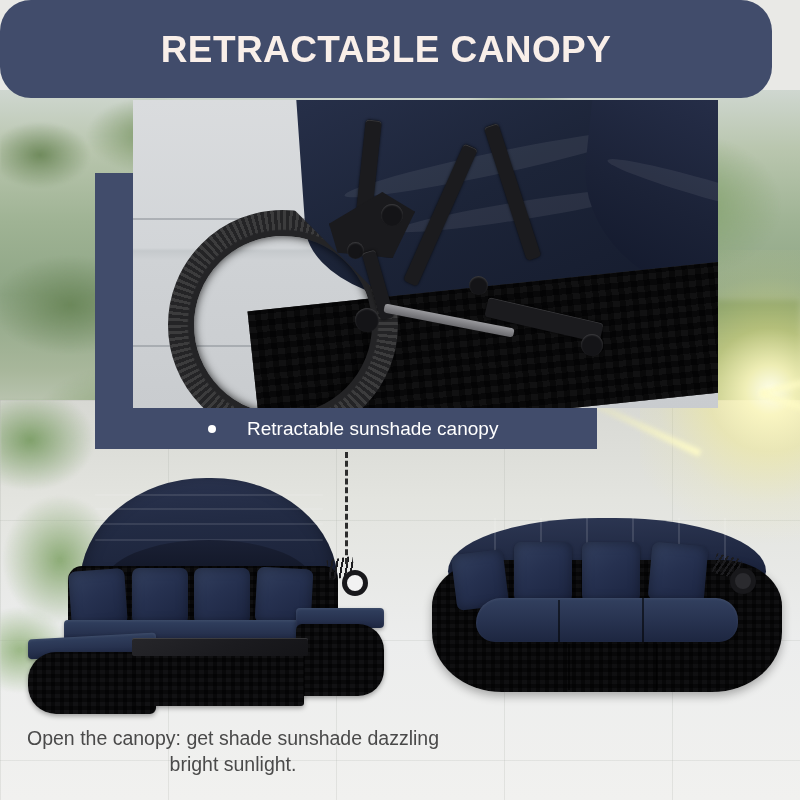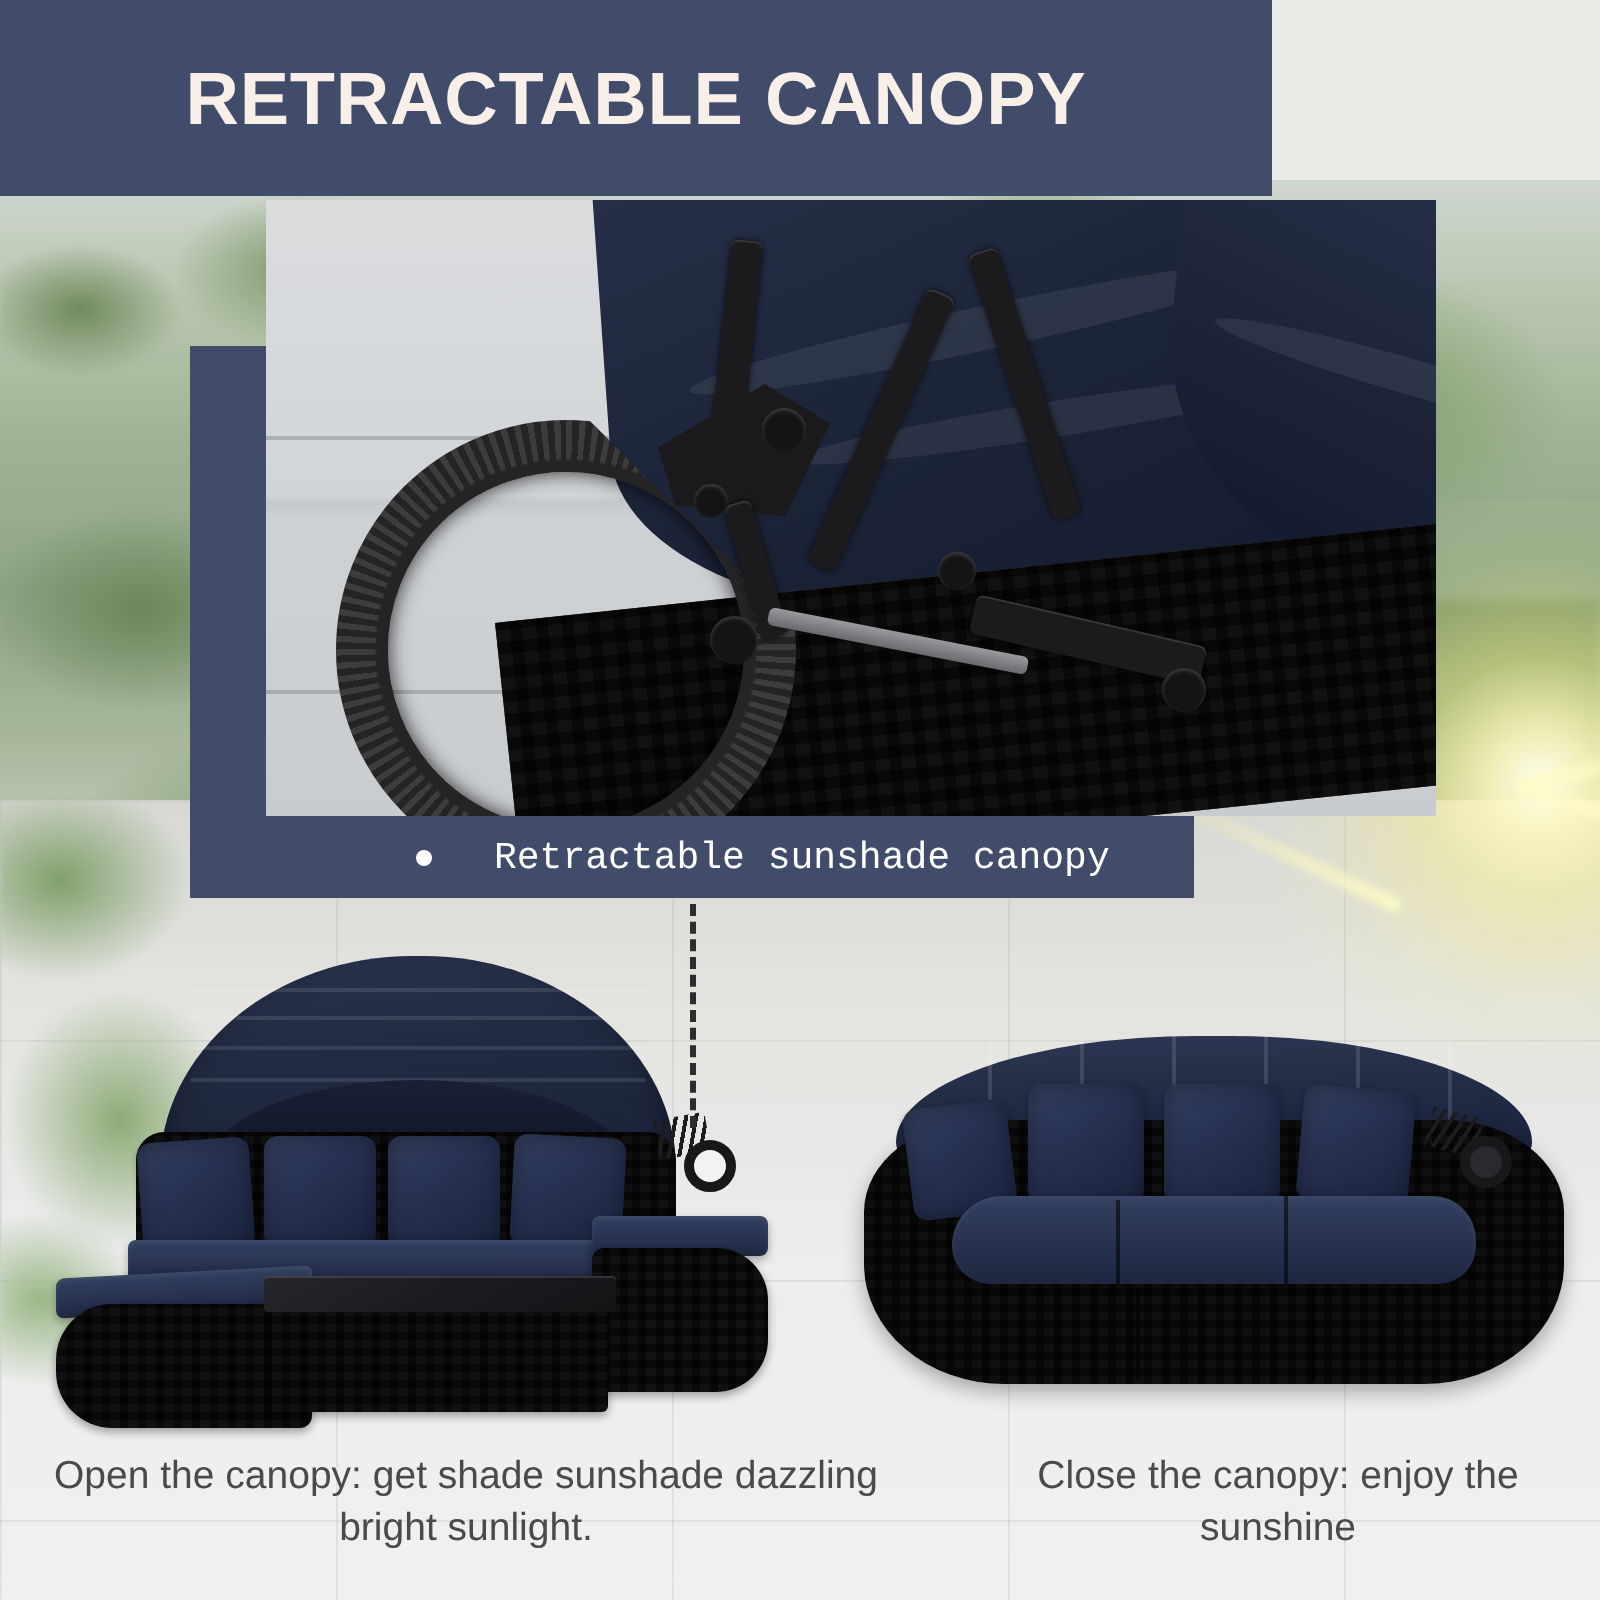--- a/index.html
+++ b/index.html
@@ -73,24 +73,25 @@
   }
   .bg-ray {
     position:absolute; left:760px; top:390px; width:240px; height:7px;
     background:linear-gradient(90deg, rgba(255,252,200,.9), rgba(250,245,170,.25), rgba(255,255,255,0));
     transform-origin:0 50%;
     filter:blur(2px);
   }
 
   
   .header-banner {
-    position:absolute; left:0; top:0; width:636px; height:98px;
+    position:absolute; left:0; top:0; width:772px; height:98px;
     background:#414c6b;
     display:flex; align-items:center; justify-content:center;
     z-index:8;
+    border-radius:31px;
   }
   .header-title {
     color:#f9efe9;
     font-size:37px; font-weight:bold; letter-spacing:.4px;
     line-height:1; text-align:center; white-space:nowrap;
   }
 
   
   .detail-block { position:absolute; left:95px; top:173px; z-index:6; }
   .detail-frame {
@@ -165,21 +166,20 @@
     position:absolute; background:linear-gradient(180deg,#9a9a9e,#6a6a6e);
     border-radius:3px;
   }
 
   
   .callout-bar {
     position:absolute; left:95px; top:408px; width:502px; height:41px;
     background:#414c6b;
     display:flex; align-items:center;
     z-index:7;
-    font-family:Liberation Mono, monospace;
   }
   .callout-bullet {
     width:8px; height:8px; border-radius:50%;
     background:#ffffff; margin-left:113px; flex:0 0 auto;
   }
   .callout-text {
     color:#ffffff; font-size:19px; margin-left:31px; white-space:nowrap;
   }
 
   
@@ -406,15 +406,14 @@
     <div class="seg-divider" style="left:140px;top:102px;height:42px"></div>
     <div class="seg-divider" style="left:224px;top:100px;height:44px"></div>
     <div class="seg-divider" style="left:150px;top:146px;height:46px"></div>
     <div class="seg-divider" style="left:238px;top:146px;height:46px"></div>
 
     <div class="crank-fan" style="left:296px;top:58px;transform:rotate(14deg)"></div>
     <div class="canopy-crank" style="left:312px;top:70px;background:#2a2a2e;border-color:#18181b"></div>
   </div>
 
   <div class="caption caption-left">Open the canopy: get shade sunshade dazzling bright sunlight.</div>
-  <div class="caption caption-right">Close the canopy: enjoy the sunshine</div>
 
 </div>
 
 </body></html>

